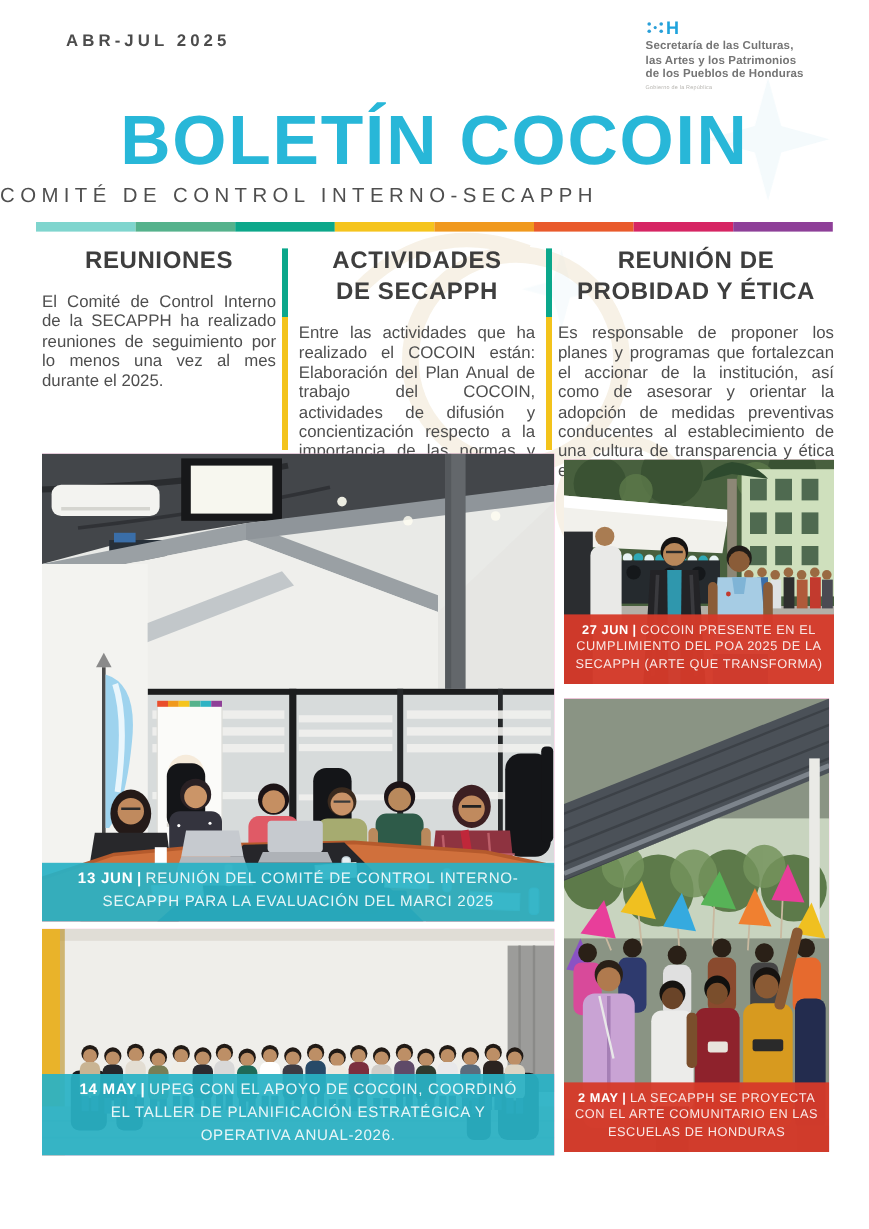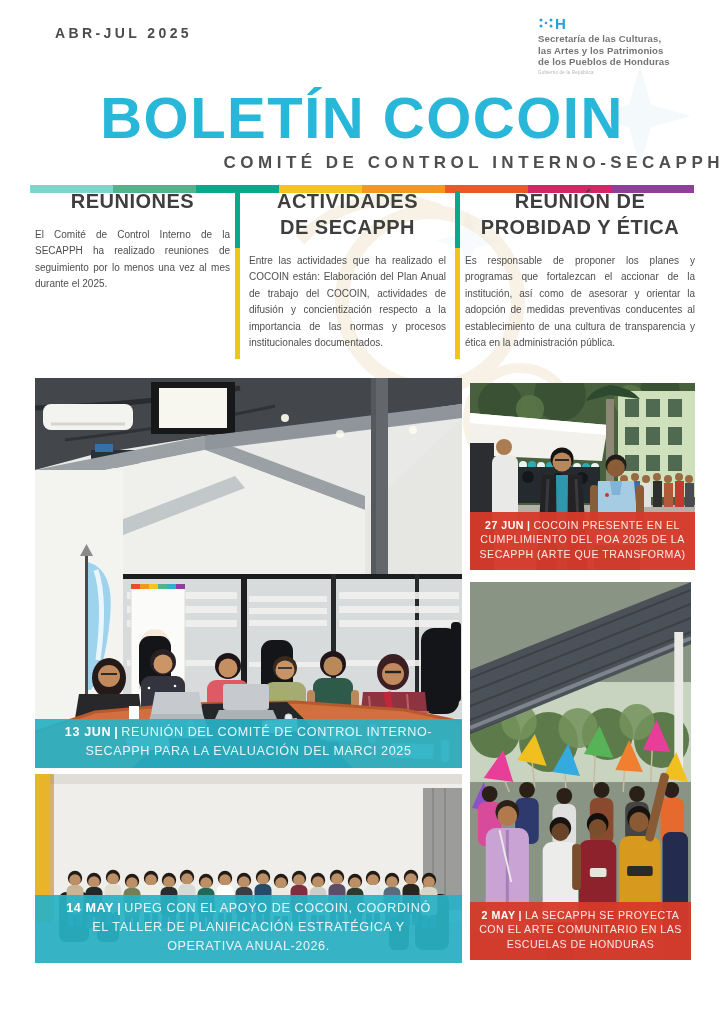--- a/index.html
+++ b/index.html
@@ -13,33 +13,33 @@
   .issue{position:absolute;left:55px;top:25px;font-size:14px;font-weight:bold;
          letter-spacing:3.4px;color:#4c4c4c;}
   .logo{position:absolute;left:538px;top:13px;width:165px;}
   .logo-mark{display:flex;align-items:flex-end;gap:1px;height:18px;margin-bottom:2px;}
   .logo-h{font-size:15px;font-weight:bold;color:#1fa3dc;line-height:14px;}
   .logo-text{font-size:9.6px;font-weight:bold;color:#757575;line-height:11.6px;letter-spacing:.1px;}
   .logo-tag{font-size:4.5px;color:#b5b3ae;margin-top:2px;letter-spacing:.2px;}
 
   .title{position:absolute;left:0;right:0;top:84px;text-align:center;
          font-size:58px;font-weight:bold;letter-spacing:1.5px;color:#28b7d8;}
-  .subtitle{position:absolute;left:0;right:0;top:153px;text-align:right;
-            font-size:17px;font-weight:bold;letter-spacing:4.5px;color:#4f4f4f;}
+  .subtitle{position:absolute;left:0;right:0;top:153px;text-align:left;
+            font-size:17px;font-weight:normal;letter-spacing:4.5px;color:#4f4f4f;}
 
   .rainbow{position:absolute;left:30px;top:185px;width:664px;height:8px;display:flex;}
   .rainbow span{flex:1;height:100%;}
 
   
-  .columns{position:absolute;left:35px;top:188px;width:660px;display:flex;}
+  .columns{position:absolute;left:35px;top:204px;width:660px;display:flex;}
   .col{box-sizing:border-box;}
   .col h2{margin:0 0 13px;text-align:center;font-size:20px;line-height:26px;
           letter-spacing:.5px;color:#3e3e3e;}
   .col h2 span{display:block;}
-  .col p{margin:0;font-size:10px;line-height:16.4px;color:#4e4e4e;text-align:justify;}
+  .col p{margin:0;font-size:14px;line-height:16.4px;color:#4e4e4e;text-align:justify;}
   .col1{width:195px;margin:0 5px 0 0;}
   .col2{width:205px;margin:0 5px;padding:0 4px;}
   .col3{width:230px;margin:0 0 0 5px;}
   .divider{width:5px;height:168px;margin-top:3px;
            background:linear-gradient(#0ba78b 0 34%, #f3c31b 34% 100%);}
 
   
   .photo{position:absolute;overflow:hidden;background:#f9a8d4;text-align:center;}
   .photo svg{display:block;width:100%;height:100%;}
   #photoA{left:35px;top:378px;width:427px;height:390px;}

